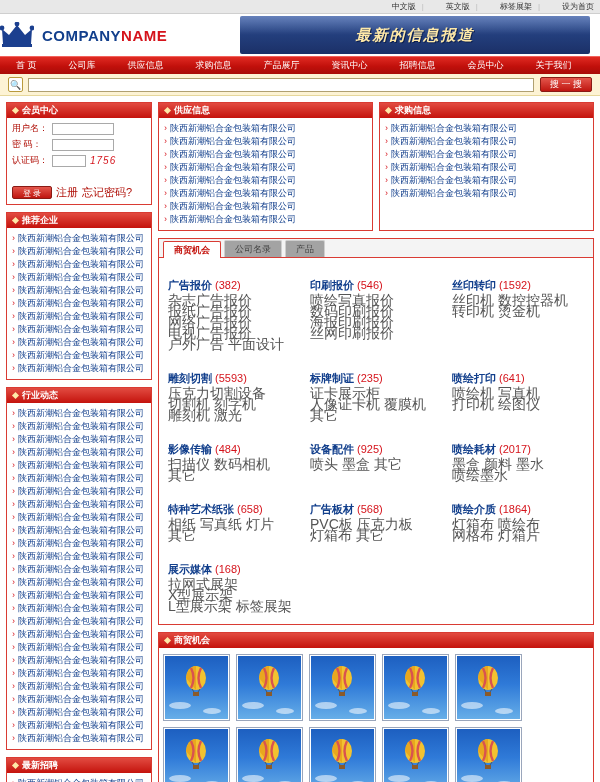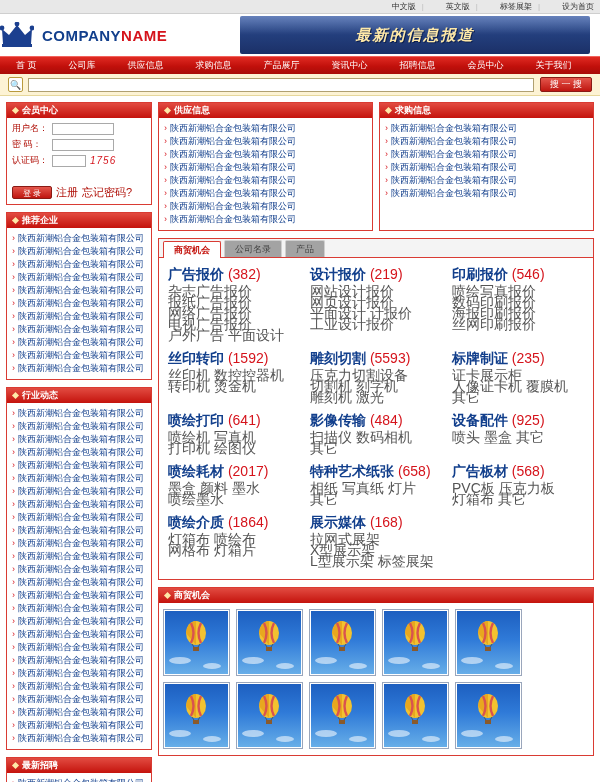--- a/index.html
+++ b/index.html
@@ -135,21 +135,21 @@
     border-radius:2px 2px 0 0;cursor:pointer;
   }
   .tab.active{
     background:#fff;color:#c4130d;font-weight:bold;border-color:#d93b33;
     position:relative;top:1px;
   }
 
   
   .catgrid{display:flex;flex-wrap:wrap;padding:5px 4px 6px 4px;}
   .catcell{width:33.33%;box-sizing:border-box;padding:3px 5px 6px 5px;}
-  .cat-title{font-size:14px;font-weight:bold;color:#123f8c;margin-bottom:2px;}
+  .cat-title{font-size:11px;font-weight:bold;color:#123f8c;margin-bottom:2px;margin-top:12px;}
   .cat-title .cnt{color:#d5131b;font-weight:normal;}
   .cat-links{font-size:14px;color:#555;line-height:11px;}
   .cat-links a{color:#555;text-decoration:none;margin-right:4px;white-space:nowrap;}
 
   
   .gallery{display:flex;flex-wrap:wrap;padding:6px 4px;gap:6px;justify-content:flex-start;}
   .thumb{
     width:63px;height:63px;border:1px solid #9aa6bb;padding:1px;background:#fff;
   }
   .thumb .img{
@@ -386,29 +386,20 @@
           <div class="catcell">
             <div class="cat-title">
               <span>广告报价</span>
               <span class="cnt">(382)</span>
             </div>
             <div class="cat-links">
               <a href="#">杂志广告报价</a><a href="#">报纸广告报价</a><a href="#">网络广告报价</a><a href="#">电视广告报价</a><a href="#">户外广告</a><a href="#">平面设计</a>
             </div>
           </div>
 
-          <div class="catcell">
-            <div class="cat-title">
-              <span>设计报价</span>
-              <span class="cnt">(219)</span>
-            </div>
-            <div class="cat-links">
-              <a href="#">网站设计报价</a><a href="#">网页设计报价</a><a href="#">平面设计</a><a href="#">计报价</a><a href="#">工业设计报价</a>
-            </div>
-          </div>
 
           <div class="catcell">
             <div class="cat-title">
               <span>印刷报价</span>
               <span class="cnt">(546)</span>
             </div>
             <div class="cat-links">
               <a href="#">喷绘写真报价</a><a href="#">数码印刷报价</a><a href="#">海报印刷报价</a><a href="#">丝网印刷报价</a>
             </div>
           </div>

